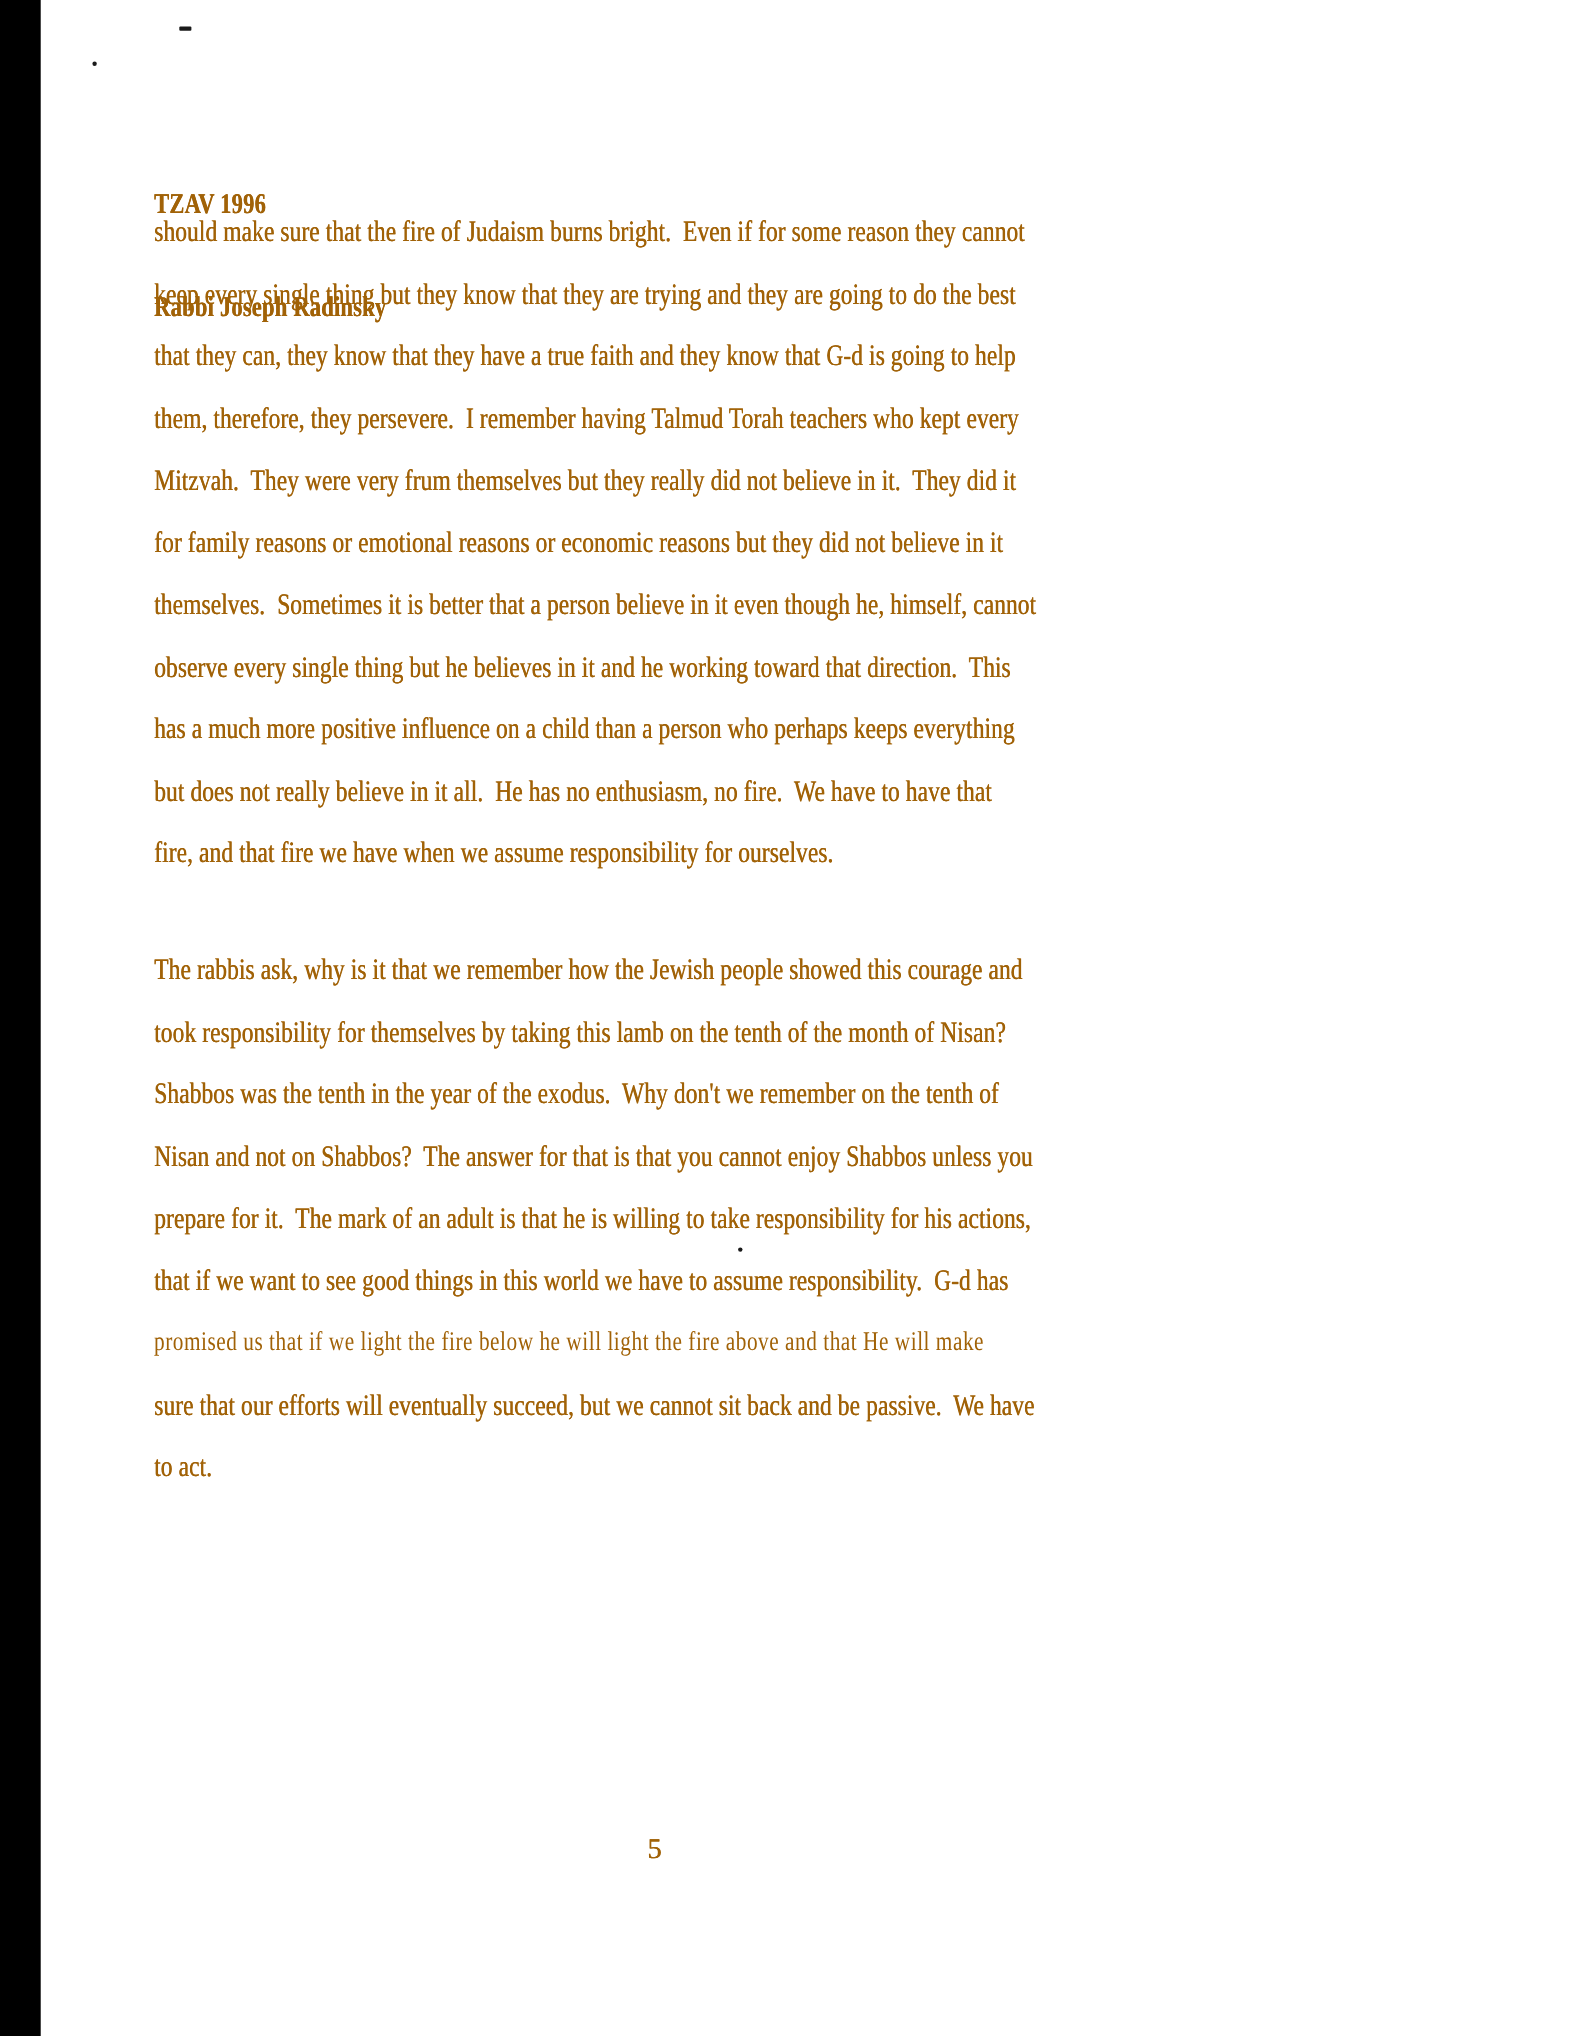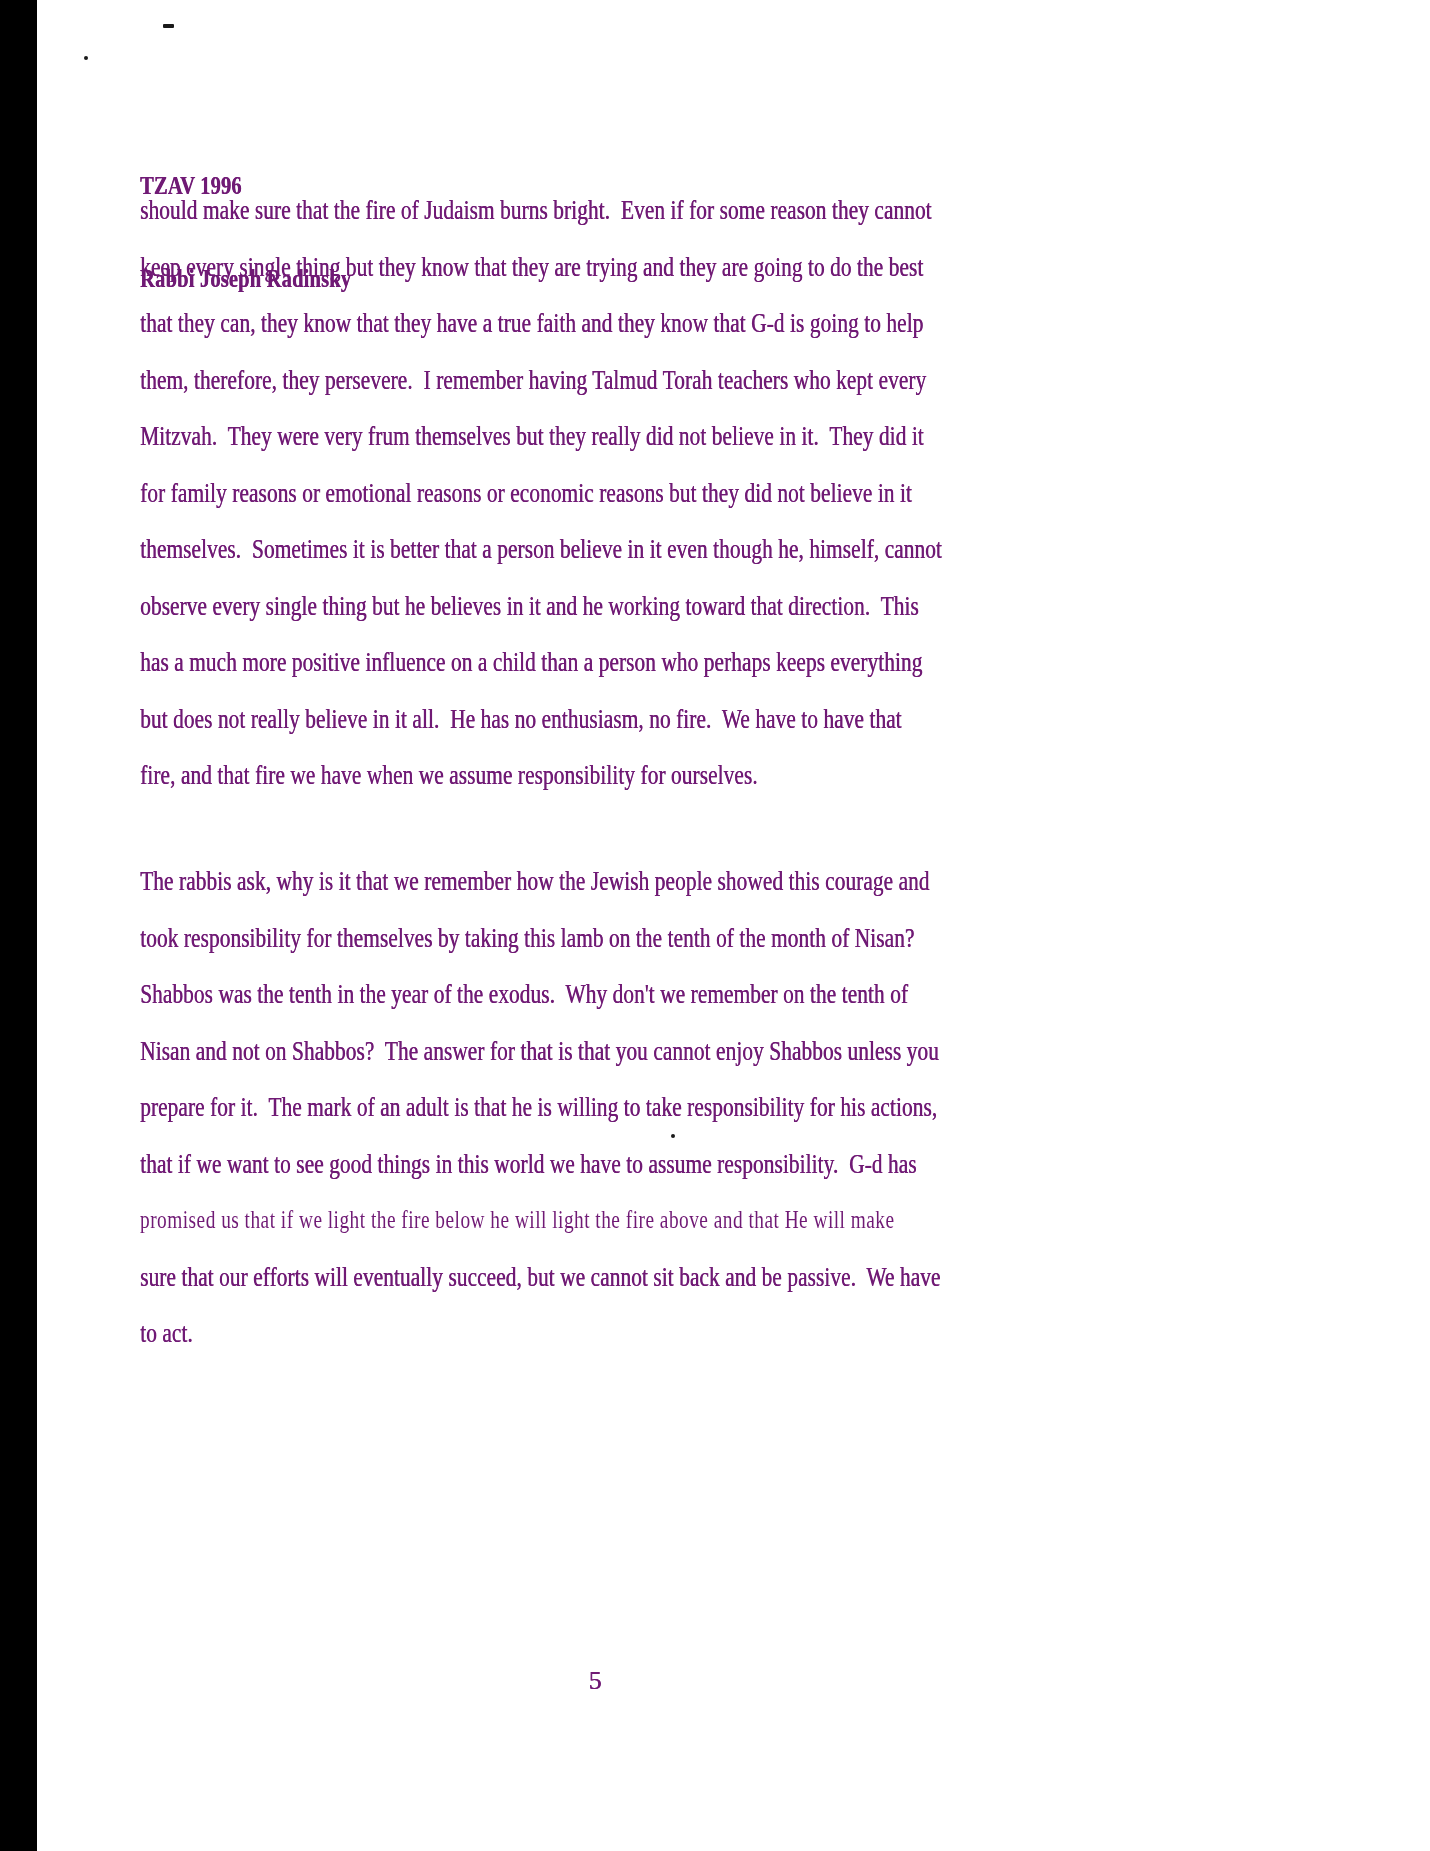--- a/index.html
+++ b/index.html
@@ -3,21 +3,21 @@
 <meta charset="utf-8">
 <style>
   html, body { margin: 0; padding: 0; background: #ffffff; }
   .page {
     position: relative;
     width: 1143px;
     height: 1851px;
     background: #ffffff;
     overflow: hidden;
     font-family: "Liberation Serif", "DejaVu Serif", serif;
-    color: #701a75;
+    color: #a16207;
   }
   
   .scan-bar {
     position: absolute;
     left: 0; top: 0;
     width: 37px; height: 1851px;
     background: #000000;
   }
   .speck { position: absolute; background: #1a1a1a; border-radius: 1px; }
   .speck-dash { left: 163px; top: 24px; width: 11px; height: 4px; }

